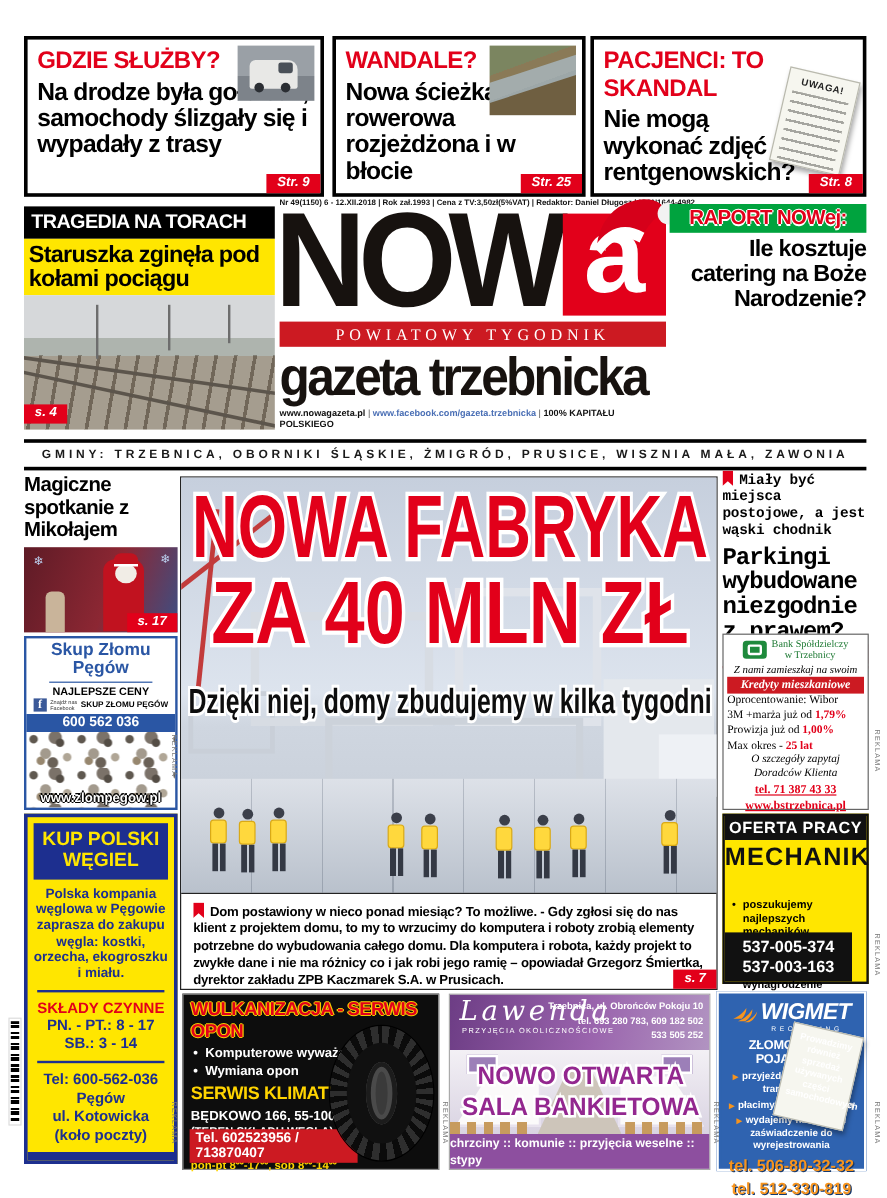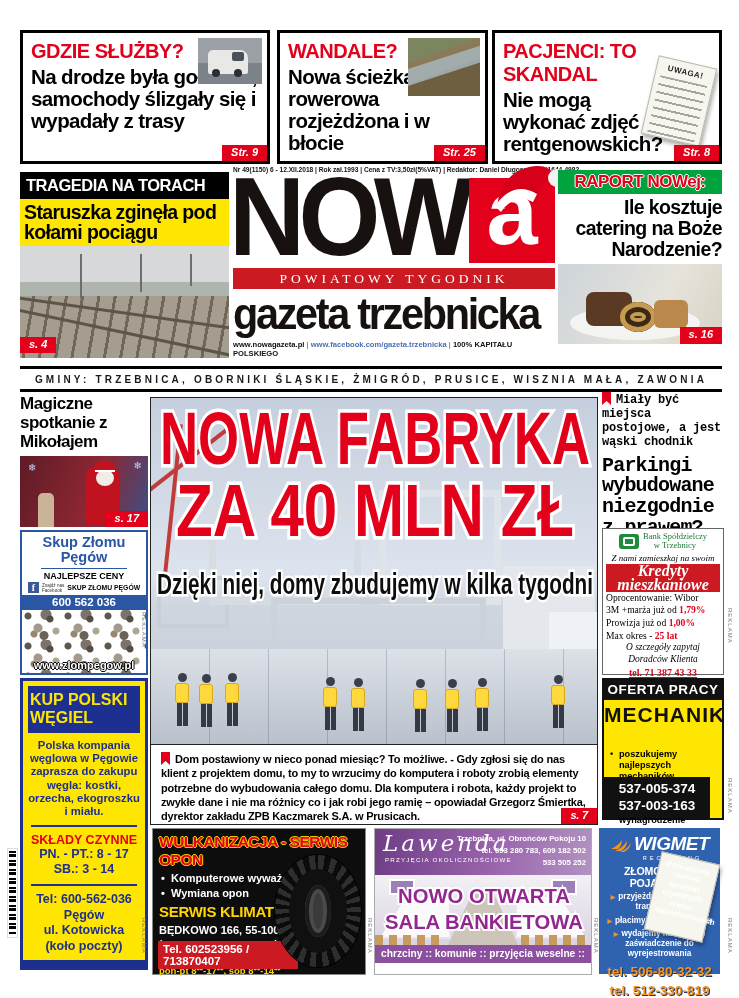--- a/index.html
+++ b/index.html
@@ -110,21 +110,21 @@
         radial-gradient(circle at 70% 30%,#544d45 0 3px,transparent 4px),
         radial-gradient(circle at 85% 70%,#b0a696 0 3px,transparent 4px),
         radial-gradient(circle at 55% 85%,#6a6157 0 4px,transparent 5px),
         radial-gradient(circle at 30% 80%,#97876f 0 3px,transparent 4px),
         radial-gradient(circle at 60% 15%,#7b7269 0 5px,transparent 6px);
       background-size:40px 30px; }
   .ph-scrap .site { position:absolute; left:0; right:0; bottom:2px; text-align:center; color:#fff; font-weight:bold; font-size:11px;
       text-shadow:-1px 0 #000,1px 0 #000,0 -1px #000,0 1px #000; }
 
   #coal-ad { position:absolute; left:20px; top:678px; width:128px; height:292px; border:3px solid #1d2f8f; background:#ffe600; padding:5px 5px 10px; }
-  #coal-ad .head { background:#1d2f8f; color:#ffe600; font-weight:bold; font-size:16px; text-align:left; line-height:1.15; padding:5px 2px; }
+  #coal-ad .head { background:#1d2f8f; color:#ffe600; font-weight:bold; font-size:16px; text-align:center; line-height:1.15; padding:5px 2px; }
   #coal-ad .body { color:#1d2f8f; font-weight:bold; font-size:11.3px; text-align:center; line-height:1.18; margin-top:6px; }
   #coal-ad .nhr { border-top:2px solid #1d2f8f; margin:6px 3px; }
   #coal-ad .sklady { color:#e2001a; font-weight:bold; font-size:12.5px; text-align:center; }
   #coal-ad .hours { color:#1d2f8f; font-weight:bold; font-size:12.5px; text-align:center; line-height:1.25; }
   #coal-ad .tel { color:#1d2f8f; font-weight:bold; font-size:12.5px; text-align:center; line-height:1.25; margin-top:2px; }
   #coal-ad .strip { position:absolute; left:0; right:0; bottom:0; height:7px; background:#1d2f8f; }
 
   #barcode { position:absolute; left:7px; top:848px; width:11px; height:90px; background:#fff; padding:2px 1px;
      border:1px solid #ddd; }
   #barcode .bars { width:100%; height:100%;
@@ -163,21 +163,21 @@
   #parking .rule { position:relative; height:18px; border-bottom:2.5px solid #e2001a; }
   #parking .pagetag { bottom:2px; }
 
   #bank-ad { position:absolute; left:602px; top:528px; width:122px; height:147px; border:1px solid #666; background:#fff;
      font-family:"Liberation Serif", serif; padding:3px 3px; }
   #bank-ad .logorow { display:flex; align-items:center; gap:4px; justify-content:center; }
   .bslogo { width:20px; height:15px; background:#1e8a3c; border-radius:3px; position:relative; flex:0 0 auto; }
   .bslogo:before { content:""; position:absolute; inset:3px 4px; border:2px solid #fff; border-radius:2px; }
   #bank-ad .bname { color:#1e7a34; font-size:8.5px; line-height:1.1; text-align:center; }
   #bank-ad .slogan { font-style:italic; font-size:9px; text-align:center; margin-top:2px; }
-  #bank-ad .product { background:#cc1a22; color:#fff; font-style:italic; font-weight:bold; font-size:16px;
+  #bank-ad .product { background:#cc1a22; color:#fff; font-style:italic; font-weight:bold; font-size:10px;
      text-align:center; line-height:14px; margin-top:1px; }
   #bank-ad .ln { font-size:9.6px; line-height:1.32; }
   #bank-ad .red { color:#e2001a; font-weight:bold; }
   #bank-ad .it { font-style:italic; text-align:center; font-size:9.4px; line-height:1.2; }
   #bank-ad .tel { color:#e2001a; font-weight:bold; text-decoration:underline; text-align:center; font-size:10px; margin-top:2px; }
 
   #job-ad { position:absolute; left:602px; top:678px; width:122px; height:142px; border:2px solid #111; background:#ffe600; }
   #job-ad .head { background:#111; color:#fff; font-weight:bold; font-size:13.5px; text-align:center; line-height:20px; height:20px; letter-spacing:.5px; }
   #job-ad .title { font-size:21px; font-weight:bold; text-align:center; letter-spacing:1px; margin-top:3px; color:#111; }
   #job-ad .b { position:relative; font-size:9.2px; font-weight:bold; line-height:1.2; padding-left:15px; margin-top:22px; padding-right:2px; }
@@ -214,21 +214,21 @@
   .ph-banq .aisle { position:absolute; left:50%; bottom:0; width:70px; height:52px; transform:translateX(-50%);
       background:#cdc5ba; clip-path:polygon(35% 0,65% 0,100% 100%,0 100%); }
   .ph-banq .tableL { position:absolute; left:4px; bottom:6px; width:72px; height:44px; background:#fbfafa;
       clip-path:polygon(40% 0,100% 0,100% 100%,0 100%); box-shadow:inset 0 0 0 2px #e8e2ee; }
   .ph-banq .tableR { position:absolute; right:4px; bottom:6px; width:72px; height:44px; background:#fbfafa;
       clip-path:polygon(0 0,60% 0,100% 100%,0 100%); box-shadow:inset 0 0 0 2px #e8e2ee; }
   .ph-banq .chairs { position:absolute; bottom:0; width:70px; height:10px;
       background:repeating-linear-gradient(90deg,#c79b5e 0 8px,transparent 8px 14px); }
   .ph-banq .art { position:absolute; top:4px; width:26px; height:16px; background:#9c7fb8; box-shadow:inset 0 0 0 2px #fff; }
   .law-svg { position:absolute; left:0; top:0; width:218px; height:70px; }
-  #law-ad .band { height:18px; background:#8d4f9f; color:#fff; font-weight:bold; font-size:10.2px; text-align:center;
+  #law-ad .band { height:29px; background:#8d4f9f; color:#fff; font-weight:bold; font-size:10.2px; 
       line-height:1.35; padding-top:2px; }
 
   #wigmet-ad { position:absolute; left:597px; top:826px; width:125px; height:150px; background:#2f63b0;
       box-shadow:inset 0 0 0 2px #fff, inset 0 0 0 4px #2f63b0; padding:7px 4px 4px; }
   #wigmet-ad .logorow { display:flex; align-items:center; justify-content:center; gap:2px; }
   #wigmet-ad .wname { color:#fff; font-weight:bold; font-style:italic; font-size:19px; letter-spacing:-0.5px; }
   #wigmet-ad .recy { color:#fff; font-size:5.6px; letter-spacing:3px; text-align:center; margin-left:26px; }
   #wigmet-ad .title { color:#fff; font-weight:bold; font-size:10.6px; text-align:center; margin-top:4px; letter-spacing:-0.2px; }
   #wigmet-ad .b { position:relative; color:#fff; font-weight:bold; font-size:8.2px; line-height:1.25; text-align:center; margin-top:3px; padding:0 6px; }
   #wigmet-ad .b:before { content:"▶"; color:#f7941d; font-size:6px; margin-right:3px; }
@@ -297,27 +297,20 @@
     <div class="links">
       <span class="sep">www.nowagazeta.pl</span><span class="sep fb">www.facebook.com/gazeta.trzebnicka</span><span>100% KAPITAŁU POLSKIEGO</span>
     </div>
   </div>
 
   <div id="report">
     <div class="green-band">
       <span>RAPORT NOWej:</span>
     </div>
     <div class="hl">Ile kosztuje catering na Boże Narodzenie?</div>
-    <div class="ph-cake">
-      <div class="plate"></div>
-        <div class="roll1"></div>
-        <div class="roll2"></div>
-        <div class="roll3"></div>
-      <div class="pagetag">s. 16</div>
-    </div>
   </div>
 
   <div id="gminy">GMINY: TRZEBNICA, OBORNIKI ŚLĄSKIE, ŻMIGRÓD, PRUSICE, WISZNIA MAŁA, ZAWONIA</div>
 
   <div id="santa-story">
     <div class="hl">Magiczne spotkanie z Mikołajem</div>
     <div class="ph-santa">
       <span class="flake" style="left:8px;top:6px">❄</span>
         <span class="flake" style="right:6px;top:4px">❄</span>
       <div class="child"></div>

